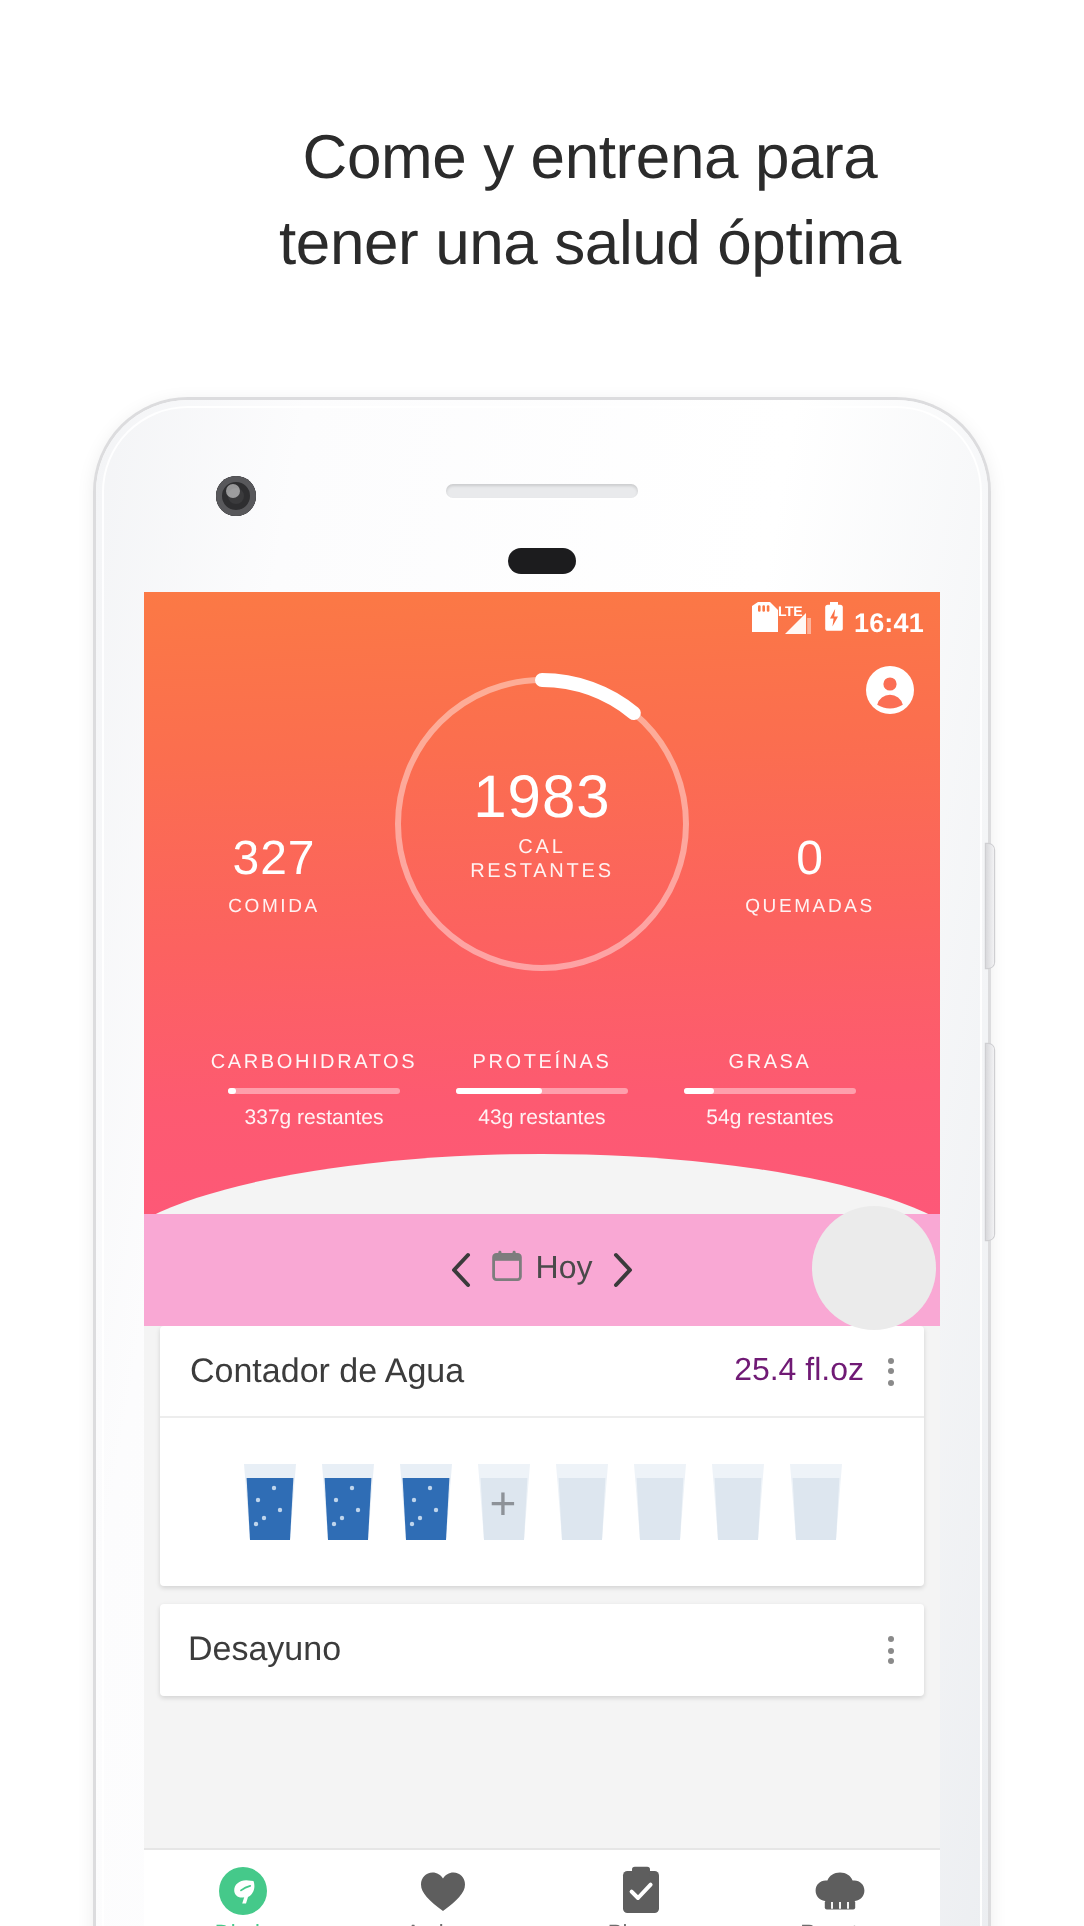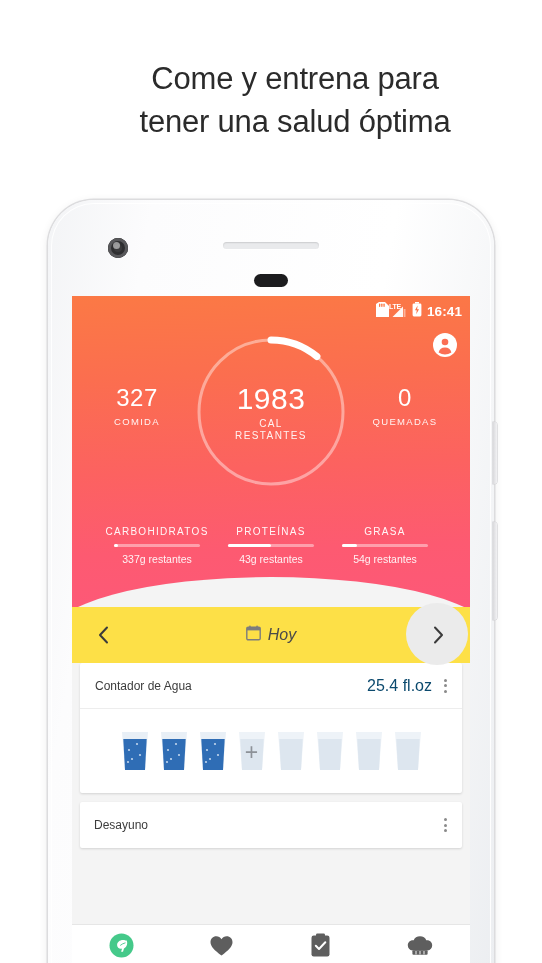--- a/index.html
+++ b/index.html
@@ -105,21 +105,21 @@
     position: absolute; left: 50%; top: 50%; transform: translate(-50%,-50%);
     text-align: center; color: #fff; width: 132px;
   }
   .ring-value { font-size: 30px; font-weight: 300; letter-spacing: .5px; line-height: 1.05; }
   .ring-l1, .ring-l2 { font-size: 10px; letter-spacing: 1.4px; opacity: .92; margin-top: 3px; }
   .ring-l2 { margin-top: 1px; }
 
   .side-stat { position: absolute; top: 52px; width: 118px; text-align: center; color: #fff; }
   .side-stat.left { left: 6px; }
   .side-stat.right { right: 6px; }
-  .ss-val { font-size: 24px; font-weight: 300; letter-spacing: .5px; }
+  .ss-val { font-size: 24px; font-weight: 300; letter-spacing: .5px; margin-top: 32px; }
   .ss-lab { font-size: 9.5px; letter-spacing: 1.3px; margin-top: 4px; opacity: .92; }
 
   
   .macros { display: flex; padding: 0 28px; margin-top: 6px; }
   .macro { flex: 1; text-align: center; color: #fff; }
   .macro-name { font-size: 10px; letter-spacing: 1.3px; opacity: .95; }
   .macro-bar {
     position: relative; height: 3px; border-radius: 2px;
     background: rgba(255,255,255,.42);
     margin: 7px 14px 6px;
@@ -127,24 +127,23 @@
   .macro-fill { position: absolute; left: 0; top: 0; height: 100%; border-radius: 2px; background: #fff; }
   .macro-sub { font-size: 10.5px; opacity: .92; }
 
   .detalles {
     margin-top: 16px; text-align: center; color: #fff;
     font-size: 10.5px; letter-spacing: 1.5px; padding-bottom: 4px;
   }
 
   
   .datebar {
-    position: relative; height: 56px; background: #fde047;
-    display: flex; align-items: center; justify-content: space-between;
+    position: relative; height: 56px; background: #f9a8d4;
+    display: flex; align-items: center; justify-content: center;
     padding: 0 16px;
-    font-style: italic;
   }
   .chev { width: 30px; height: 30px; display: flex; align-items: center; justify-content: center; }
   .ripple {
     position: absolute; right: 2px; top: -4px;
     width: 62px; height: 62px; border-radius: 50%;
     background: #ebebeb;
   }
   .date-label {
     display: flex; align-items: center; gap: 7px;
     font-size: 16px; color: #4a4a4a;
@@ -152,23 +151,23 @@
 
   
   .cards { padding: 0 8px; }
   .card { background: #fff; border-radius: 2px; box-shadow: 0 1px 2.5px rgba(0,0,0,.14); margin-bottom: 9px; }
   .card-head {
     display: flex; align-items: center; justify-content: space-between;
     height: 46px; padding: 0 6px 0 15px;
     border-bottom: 1px solid #ededed;
   }
   .card-head.nb { border-bottom: none; padding-left: 14px; }
-  .card-title { font-size: 12px; color: #3c3c3c; }
+  .card-title { font-size: 17px; color: #3c3c3c; }
   .card-right { display: flex; align-items: center; gap: 2px; }
-  .card-value { font-size: 16px; color: #0c4a6e; font-weight: 400; }
+  .card-value { font-size: 16px; color: #701a75; font-weight: 400; }
   .kebab { width: 22px; height: 30px; display: flex; flex-direction: column; align-items: center; justify-content: center; gap: 2.5px; }
   .kebab i { width: 3px; height: 3px; border-radius: 50%; background: #8a8a8a; display: block; }
 
   .glasses { display: flex; align-items: center; justify-content: center; gap: 9px; height: 84px; }
   .glass { position: relative; width: 30px; height: 42px; }
   .plus-ov {
     position: absolute; left: 50%; top: 52%; transform: translate(-50%,-50%);
     font-size: 23px; color: #8d9298; font-weight: 300; line-height: 1;
   }
 

